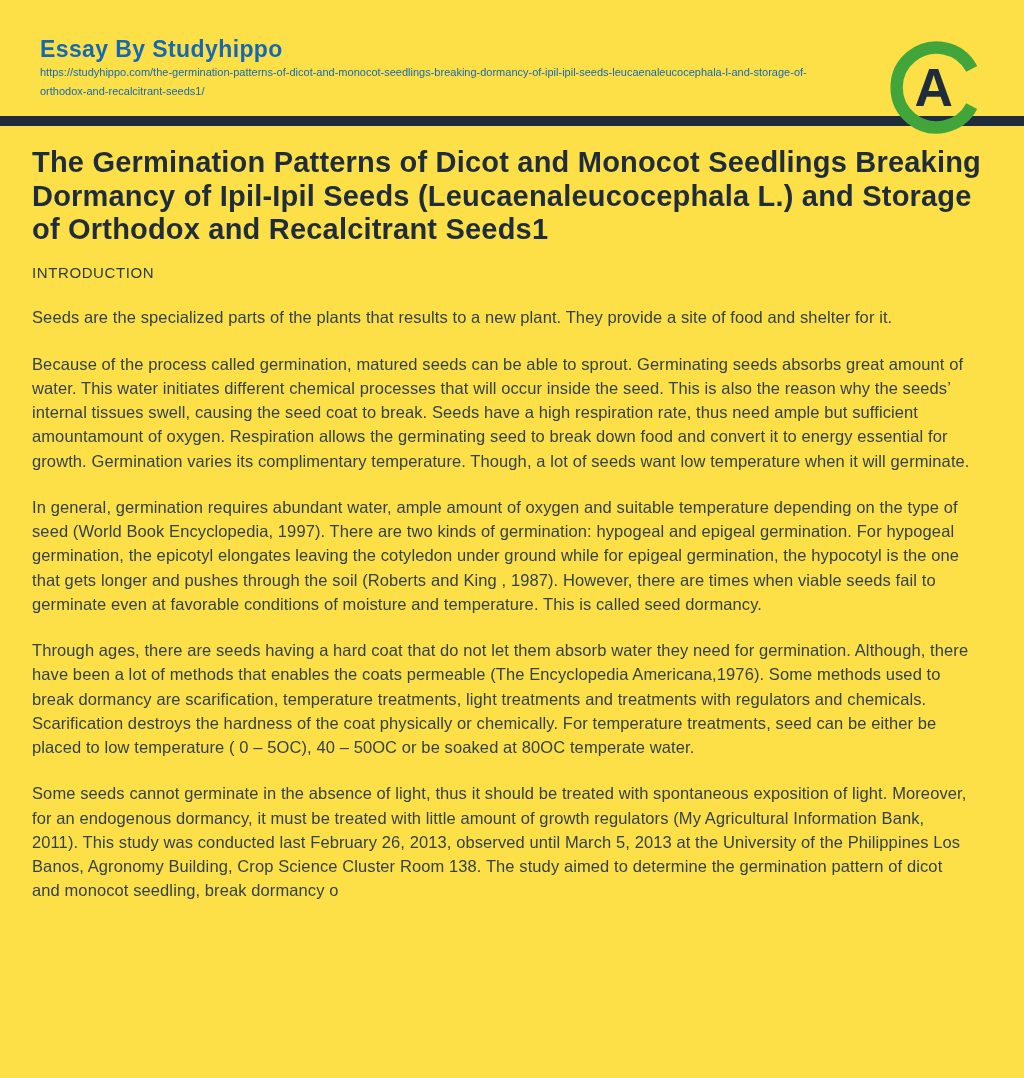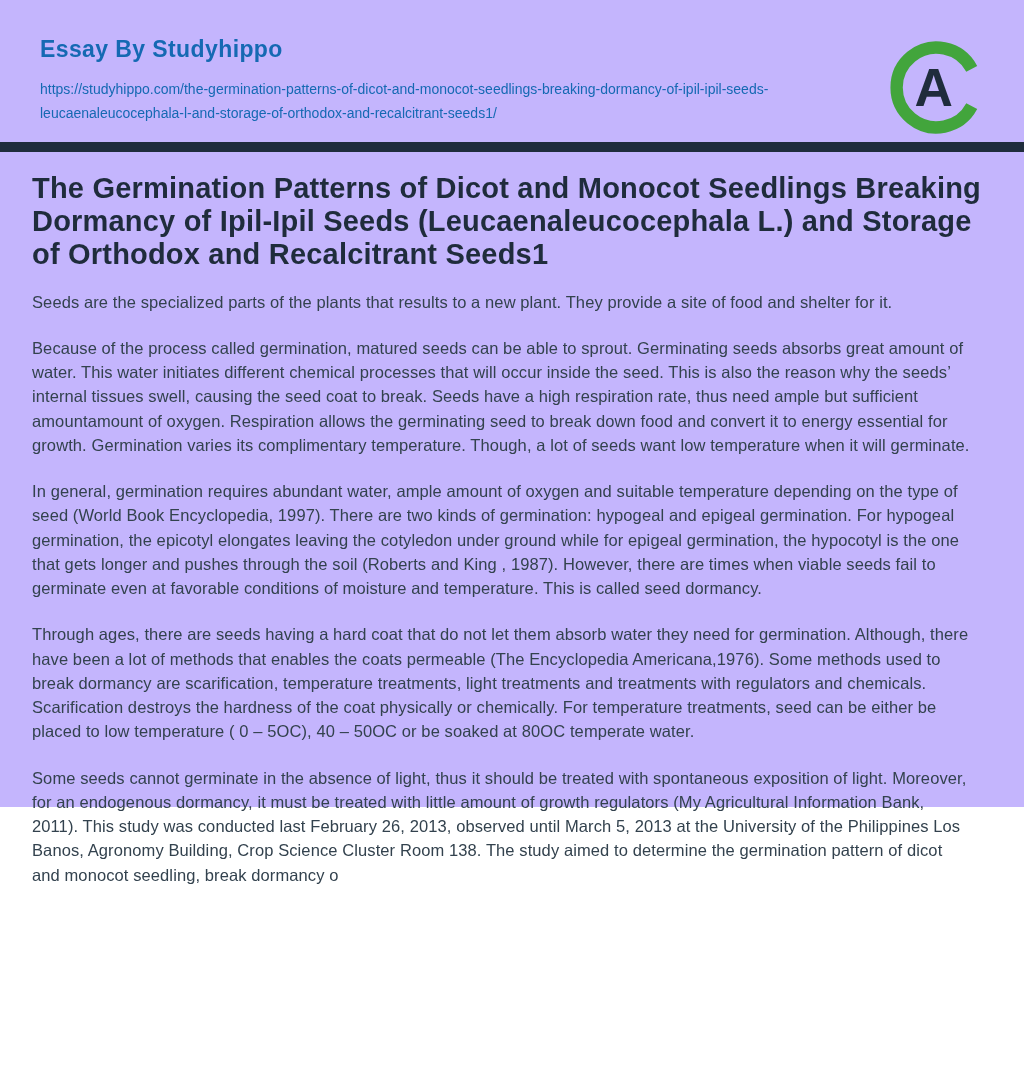--- a/index.html
+++ b/index.html
@@ -7,41 +7,40 @@
     margin: 0;
     padding: 0;
     background: #ffffff;
     width: 1024px;
     height: 1078px;
     overflow: hidden;
     font-family: "Liberation Sans", sans-serif;
   }
   .page {
     width: 1024px;
-    height: 807px;
-    background: #c4b5fd;
+    height: 1078px;
+    background: #fde047;
     position: relative;
   }
   .header {
     position: relative;
     padding: 36px 40px 0 40px;
   }
   .site-title {
     margin: 0;
     color: #1569b3;
     font-size: 23px;
     font-weight: 700;
     letter-spacing: 0.4px;
   }
   .essay-url {
     display: block;
-    margin-top: 15px;
     max-width: 800px;
     color: #1569b3;
-    font-size: 14px;
+    font-size: 11px;
     line-height: 1.7;
     text-decoration: none;
     overflow-wrap: break-word;
     word-break: break-word;
     cursor: pointer;
   }
   .logo {
     position: absolute;
     top: 40px;
     right: 40px;
@@ -94,20 +93,21 @@
         <path d="M 87.1 69.7 A 42 42 0 1 1 87.1 30.3" fill="none" stroke="#42a53c" stroke-width="13" stroke-linecap="butt"></path>
         <text x="47" y="69" text-anchor="middle" font-family="Liberation Sans, sans-serif" font-size="56" font-weight="700" fill="#1f2c3c">A</text>
       </svg>
     </div>
   </div>
 
   <div class="divider"></div>
 
   <div class="main">
     <h2 class="essay-title">The Germination Patterns of Dicot and Monocot Seedlings Breaking Dormancy of Ipil-Ipil Seeds (Leucaenaleucocephala L.) and Storage of Orthodox and Recalcitrant Seeds1</h2>
+    <div class="section-heading">INTRODUCTION</div>
 
     <p class="body-paragraph">Seeds are the specialized parts of the plants that results to a new plant. They provide a site of food and shelter for it.</p>
     <p class="body-paragraph">Because of the process called germination, matured seeds can be able to sprout. Germinating seeds absorbs great amount of water. This water initiates different chemical processes that will occur inside the seed. This is also the reason why the seeds’ internal tissues swell, causing the seed coat to break. Seeds have a high respiration rate, thus need ample but sufficient amountamount of oxygen. Respiration allows the germinating seed to break down food and convert it to energy essential for growth. Germination varies its complimentary temperature. Though, a lot of seeds want low temperature when it will germinate.</p>
     <p class="body-paragraph">In general, germination requires abundant water, ample amount of oxygen and suitable temperature depending on the type of seed (World Book Encyclopedia, 1997). There are two kinds of germination: hypogeal and epigeal germination. For hypogeal germination, the epicotyl elongates leaving the cotyledon under ground while for epigeal germination, the hypocotyl is the one that gets longer and pushes through the soil (Roberts and King , 1987). However, there are times when viable seeds fail to germinate even at favorable conditions of moisture and temperature. This is called seed dormancy.</p>
     <p class="body-paragraph">Through ages, there are seeds having a hard coat that do not let them absorb water they need for germination. Although, there have been a lot of methods that enables the coats permeable (The Encyclopedia Americana,1976). Some methods used to break dormancy are scarification, temperature treatments, light treatments and treatments with regulators and chemicals. Scarification destroys the hardness of the coat physically or chemically. For temperature treatments, seed can be either be placed to low temperature ( 0 – 5OC), 40 – 50OC or be soaked at 80OC temperate water.</p>
     <p class="body-paragraph">Some seeds cannot germinate in the absence of light, thus it should be treated with spontaneous exposition of light. Moreover, for an endogenous dormancy, it must be treated with little amount of growth regulators (My Agricultural Information Bank, 2011). This study was conducted last February 26, 2013, observed until March 5, 2013 at the University of the Philippines Los Banos, Agronomy Building, Crop Science Cluster Room 138. The study aimed to determine the germination pattern of dicot and monocot seedling, break dormancy o</p>
   </div>
 
 </div>
 

